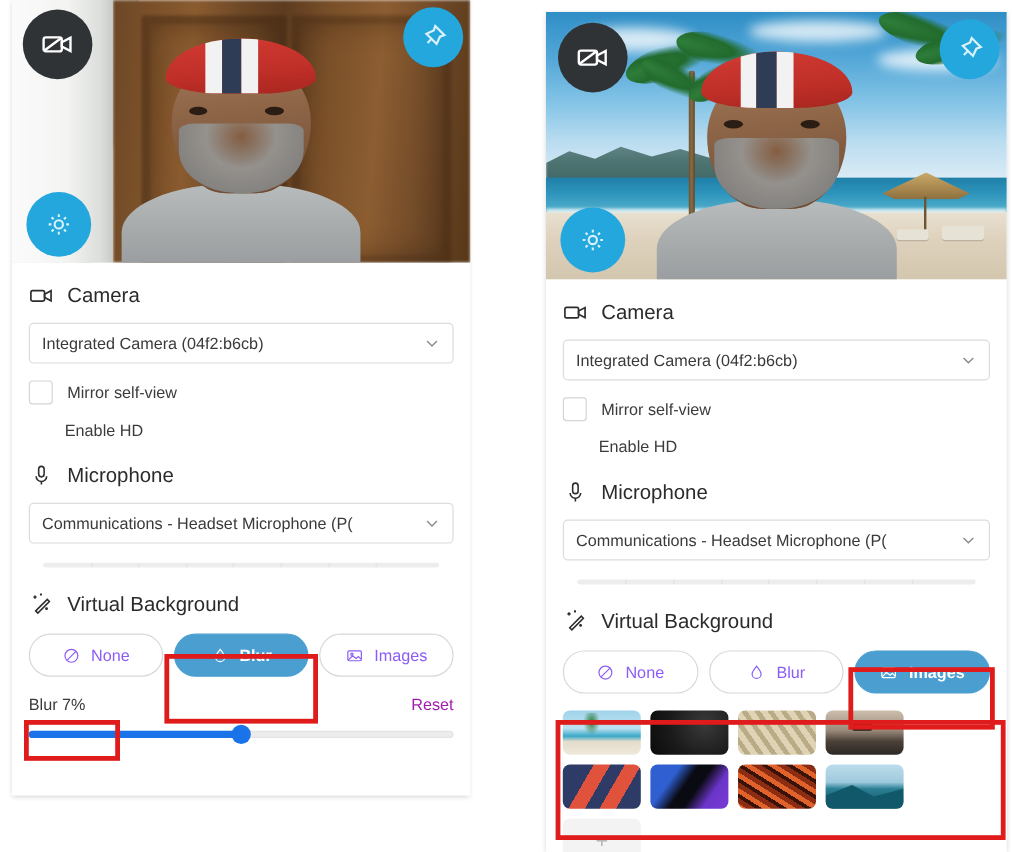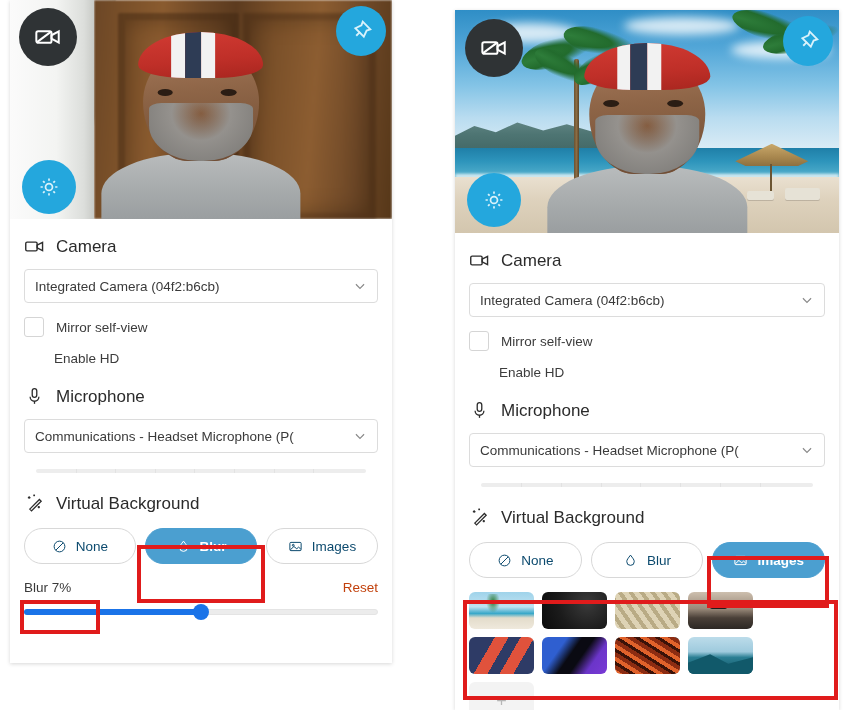--- a/index.html
+++ b/index.html
@@ -220,35 +220,35 @@
   .modes { display:flex; gap:9px; }
   .mode {
     flex:1;
     height: 34px;
     border-radius: 18px;
     border:1px solid #d8d8d8;
     background:#fff;
     display:flex; align-items:center; justify-content:center;
     gap: 9px;
     font-size: 13.5px;
-    color:#0c4a6e;
+    color:#8b5cf6;
   }
   .mode.active {
     background:#4b9fd0;
     border-color:#4b9fd0;
     color:#ffffff;
     font-weight:bold;
   }
   .mode svg { width:15px; height:15px; }
 
   .blurrow {
     display:flex; align-items:center; justify-content:space-between;
     font-size:13.5px; color:#3a3a3a;
   }
-  .reset { color:#c2410c; }
+  .reset { color:#a21caf; }
 
   .slider {
     position:relative; height: 16px;
   }
   .slider .track {
     position:absolute; left:0; right:0; top:5px; height:6px;
     border-radius:4px; background:#ececec; border:1px solid #e4e4e4; box-sizing:border-box;
   }
   .slider .fill {
     position:absolute; left:0; top:5px; height:6px; border-radius:4px; background:#1a73e8;

